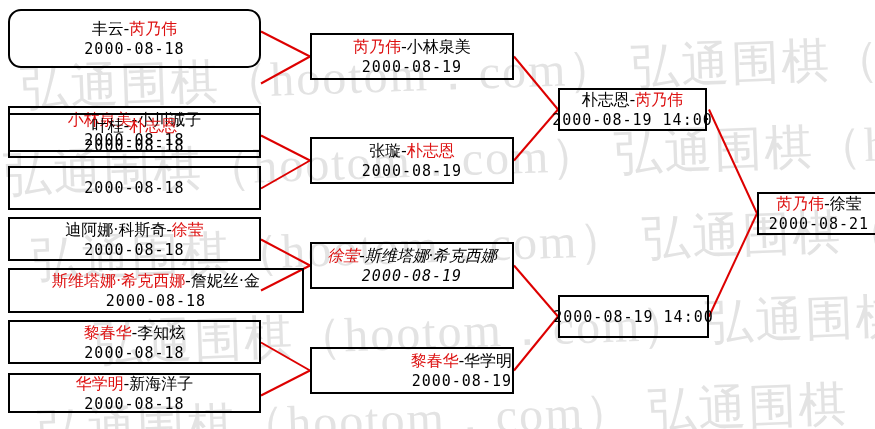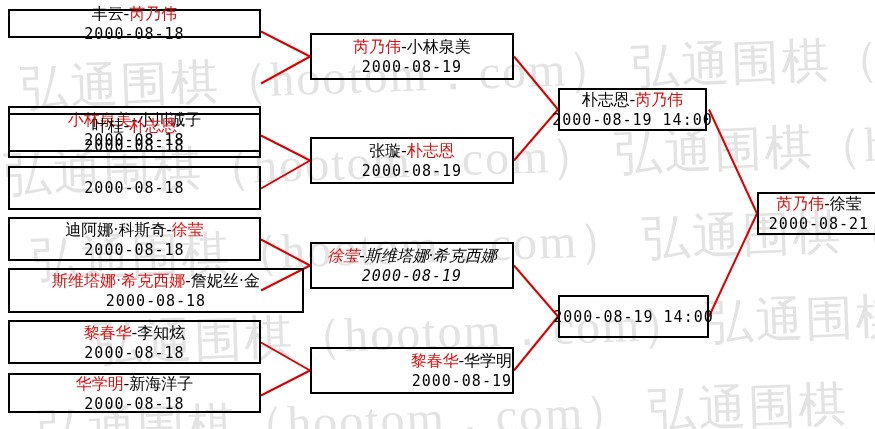--- a/index.html
+++ b/index.html
@@ -33,21 +33,21 @@
     z-index:3;
     display:flex; flex-direction:column; align-items:center; justify-content:center;
     text-align:center;
   }
   .title { font-size:16px; line-height:21px; color:#000000; white-space:nowrap; }
   .date  { font-size:15px; line-height:20px; color:#000000; letter-spacing:1px;
            font-family:"DejaVu Sans Mono","Liberation Mono",monospace; white-space:nowrap; }
   .won { color:#dd1111; }
 
   
-  .b-r1m1 { left:8px;  top:9px;   width:253px; height:29px; }
+  .b-r1m1 { left:8px;  top:9px;   width:253px; height:59px;border-radius:13px; }
   .b-r1m2 { left:8px;  top:61px;  width:253px; height:46px;margin-top:45px; }
   .b-r1m3 { left:8px;  top:113px; width:253px; height:45px; }
   .b-r1m4 { left:8px;  top:166px; width:253px; height:44px; }
   .b-r1m5 { left:8px;  top:217px; width:253px; height:44px; }
   .b-r1m6 { left:8px;  top:268px; width:296px; height:45px; }
   .b-r1m7 { left:8px;  top:320px; width:253px; height:44px; }
   .b-r1m8 { left:8px;  top:373px; width:253px; height:40px; }
   
   .b-r2m1 { left:310px; top:33px;  width:204px; height:47px; }
   .b-r2m2 { left:310px; top:137px; width:204px; height:47px; }

